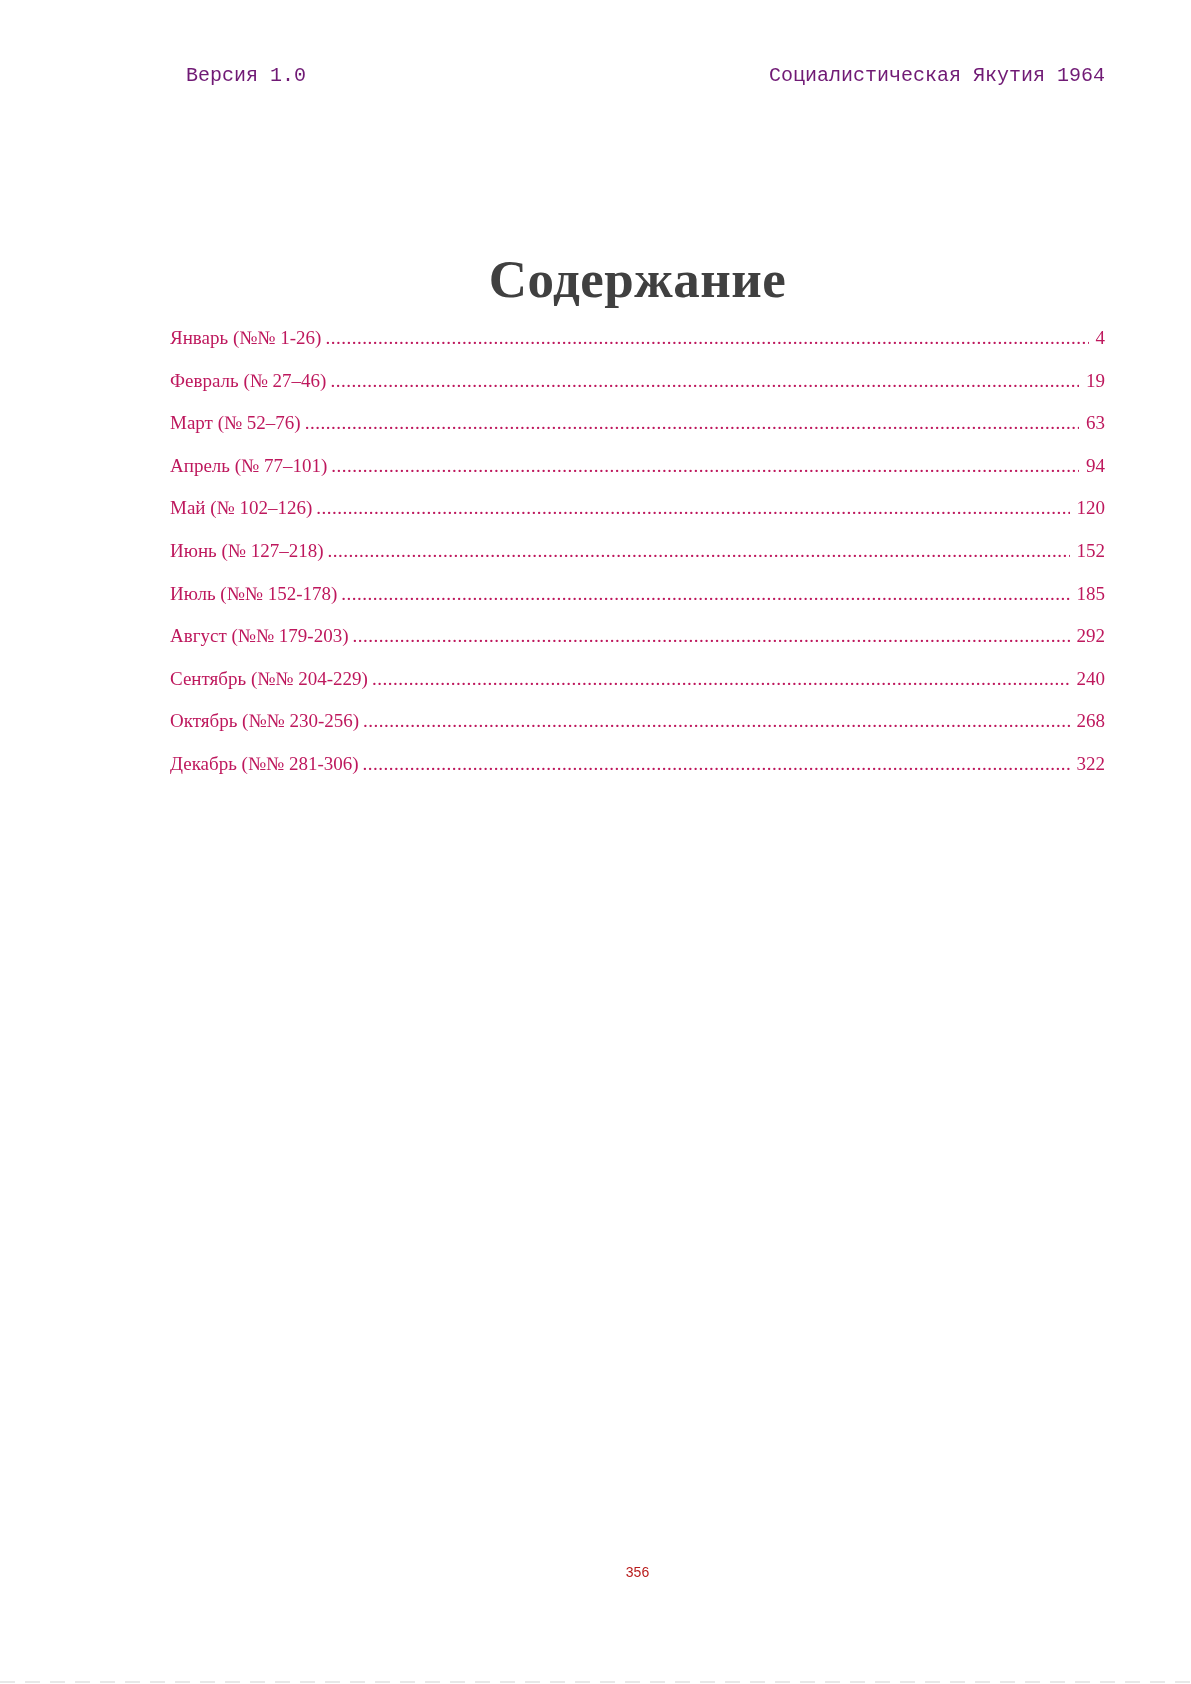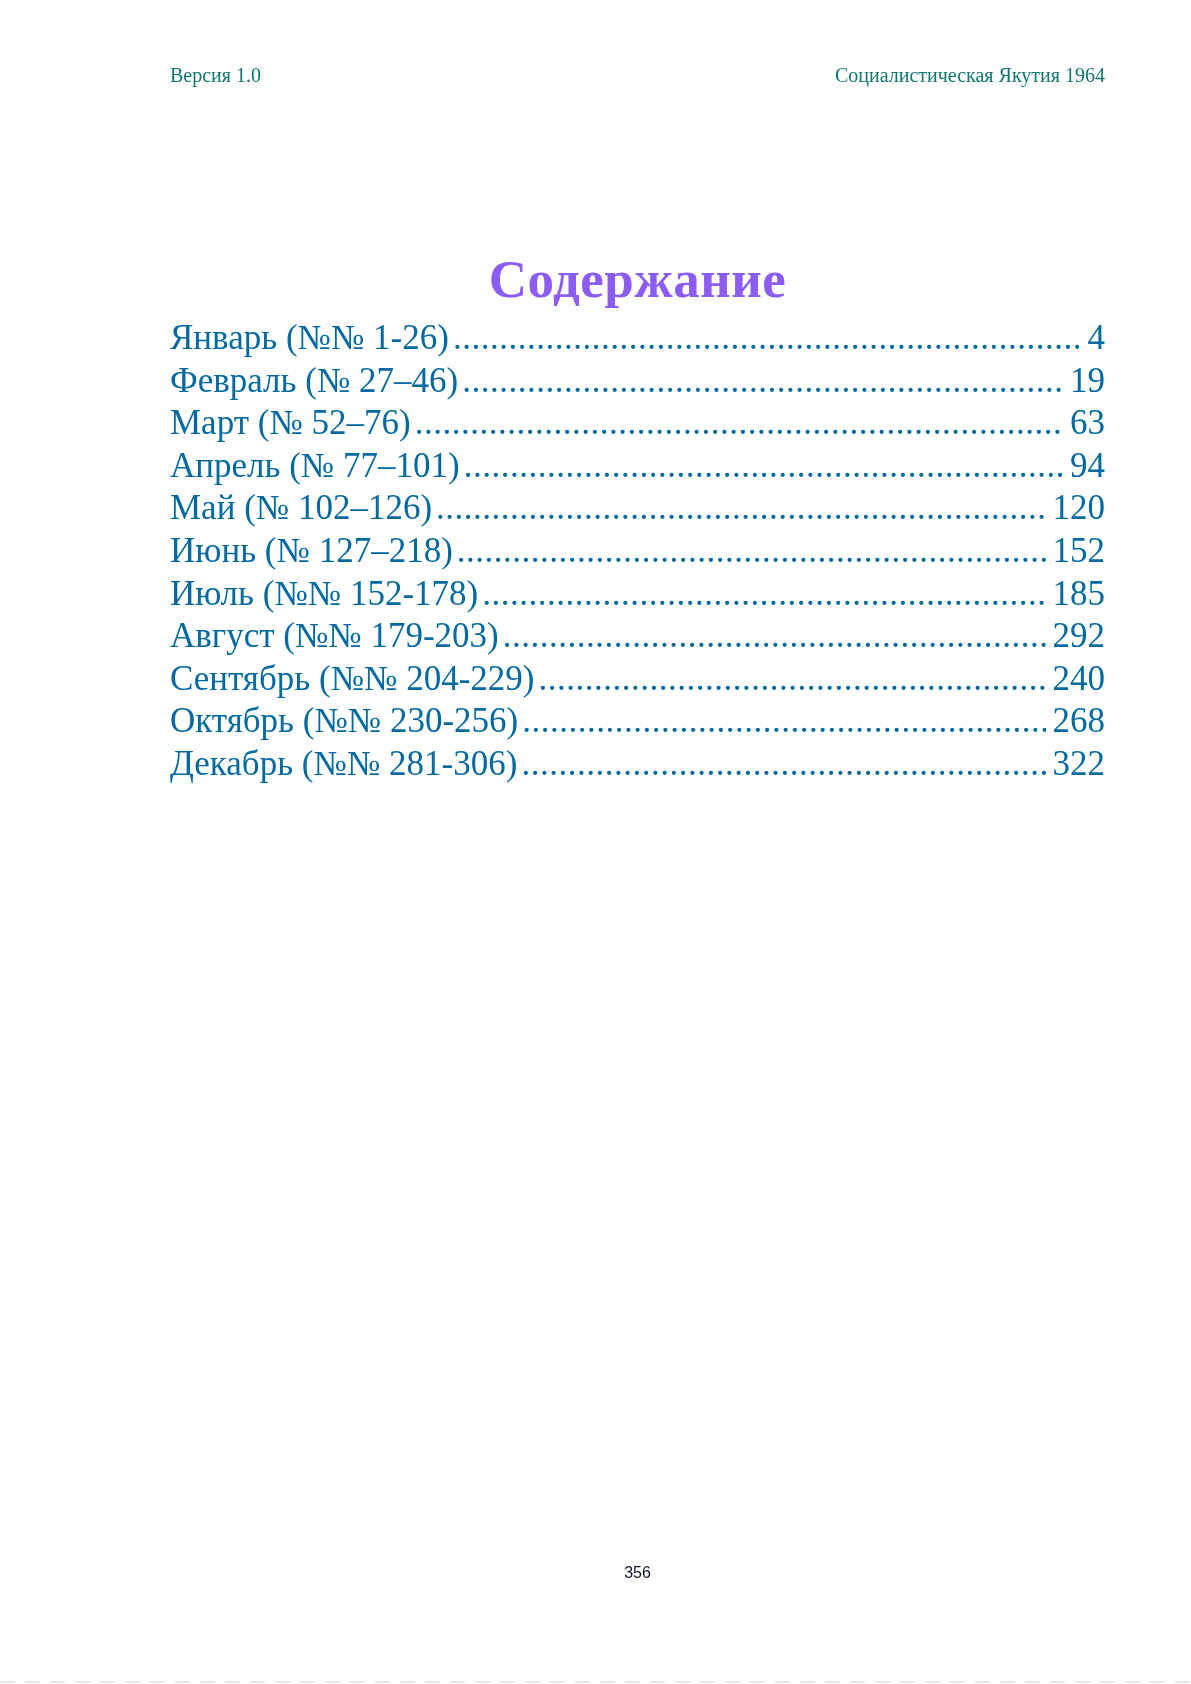--- a/index.html
+++ b/index.html
@@ -11,54 +11,54 @@
     width: 1191px;
     height: 1684px;
     position: relative;
     overflow: hidden;
     color: #1a1a1a;
     font-family: "Liberation Serif", "DejaVu Serif", serif;
   }
   .running-header {
     position: absolute;
     top: 64px;
-    left: 170px;
+    left: 186px;
     right: 86px;
     display: flex;
     justify-content: space-between;
     align-items: baseline;
-    font-family: Liberation Serif, serif;
+    font-family: Liberation Mono, monospace;
     font-size: 20px;
-    color: #0f766e;
+    color: #701a75;
   }
   .doc-title {
     position: absolute;
     top: 213px;
     left: 170px;
     width: 935px;
     text-align: center;
     font-size: 53px;
     font-weight: bold;
     letter-spacing: 0.5px;
-    color: #8b5cf6;
+    color: #404040;
   }
   .toc {
     position: absolute;
     top: 317px;
     left: 170px;
     width: 935px;
   }
   .toc-row {
     display: flex;
     align-items: flex-start;
     height: 42.6px;
     line-height: 42.6px;
-    font-size: 35px;
+    font-size: 19px;
     white-space: nowrap;
-    color: #0369a1;
+    color: #be185d;
   }
   .toc-label {
     flex: 0 0 auto;
   }
   .toc-dots {
     flex: 1 1 auto;
     overflow: hidden;
     margin-left: 4px;
     min-width: 0;
   }
@@ -70,22 +70,22 @@
     flex: 0 0 auto;
     margin-left: 7px;
   }
   .page-footer {
     position: absolute;
     top: 1564px;
     left: 170px;
     width: 935px;
     text-align: center;
     font-family: "Liberation Sans", "DejaVu Sans", sans-serif;
-    font-size: 16px;
-    color: #0f172a;
+    font-size: 14px;
+    color: #b91c1c;
   }
   .page-bottom-rule {
     position: absolute;
     left: 0;
     bottom: 1px;
     width: 100%;
     height: 2px;
     background: repeating-linear-gradient(90deg, #e8e8e8 0px, #e8e8e8 15px, transparent 15px, transparent 25px);
   }
 </style>

